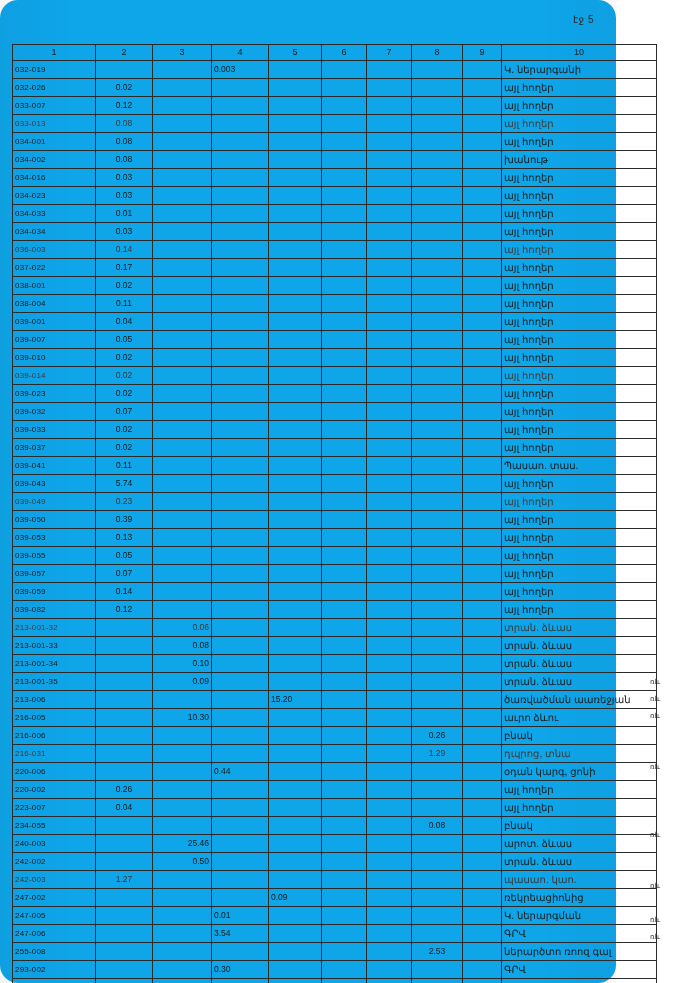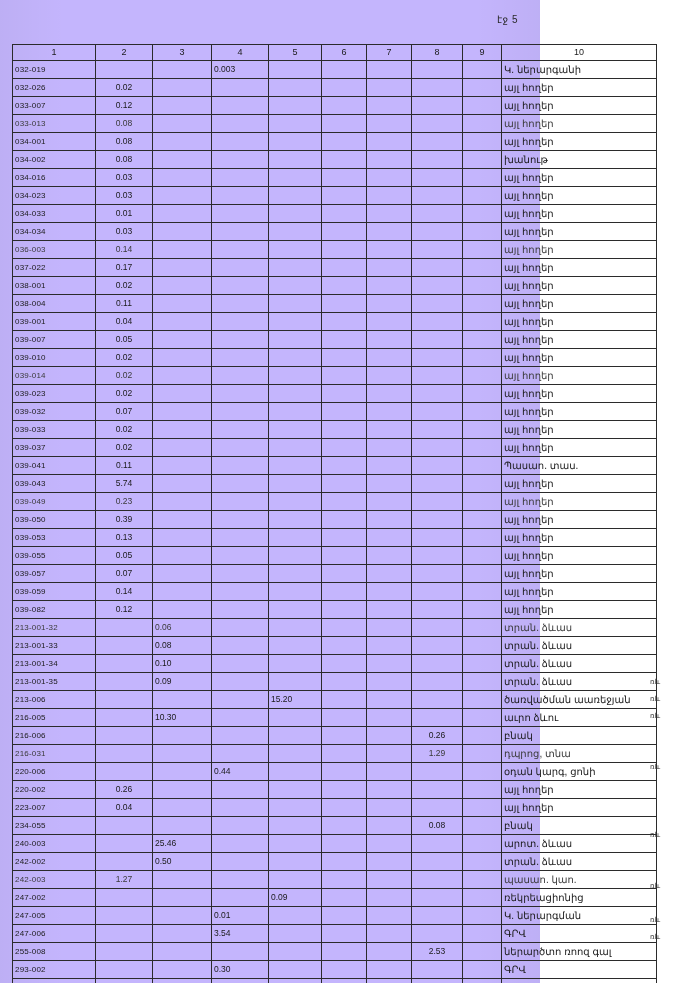--- a/index.html
+++ b/index.html
@@ -11,23 +11,24 @@
     width: 674px;
     height: 983px;
     font-family: "Liberation Sans", sans-serif;
     color: #1a1a1a;
     position: relative;
     overflow: hidden;
   }
   .page {
     position: absolute;
     left: 0; top: 0;
-    width: 540px;
+    width: 616px;
     height: 983px;
-    background: #c4b5fd;
+    background: #0ea5e9;
+    border-radius: 18px;
   }
   
   .page::before {
     content: "";
     position: absolute;
     inset: 0;
     background:
       linear-gradient(90deg, rgba(0,0,0,0.035) 0%, rgba(0,0,0,0.0) 12%, rgba(0,0,0,0.0) 88%, rgba(0,0,0,0.03) 100%);
     pointer-events: none;
   }
@@ -61,21 +62,21 @@
     white-space: nowrap;
   }
   table.grid thead th {
     height: 15px;
     text-align: center;
     font-weight: normal;
     font-size: 9px;
   }
   .c-code   { width: 78px; text-align: left; padding-left: 3px; letter-spacing: 0.2px; }
   .c-n      { width: 52px; text-align: center; }
-  .c-n3     { width: 54px; text-align: left; }
+  .c-n3     { width: 54px; text-align: right; }
   .c-n4     { width: 52px; text-align: left; }
   .c-n5     { width: 48px; }
   .c-n6     { width: 40px; text-align: center; }
   .c-n7     { width: 40px; text-align: center; }
   .c-n8     { width: 46px; text-align: center; }
   .c-n9     { width: 34px; text-align: center; }
   .c-note   { width: 150px; text-align: left; padding-left: 3px; margin-top: 12px; }
   td.val { font-size: 8.5px; }
   td.note { font-size: 10px; }
   

